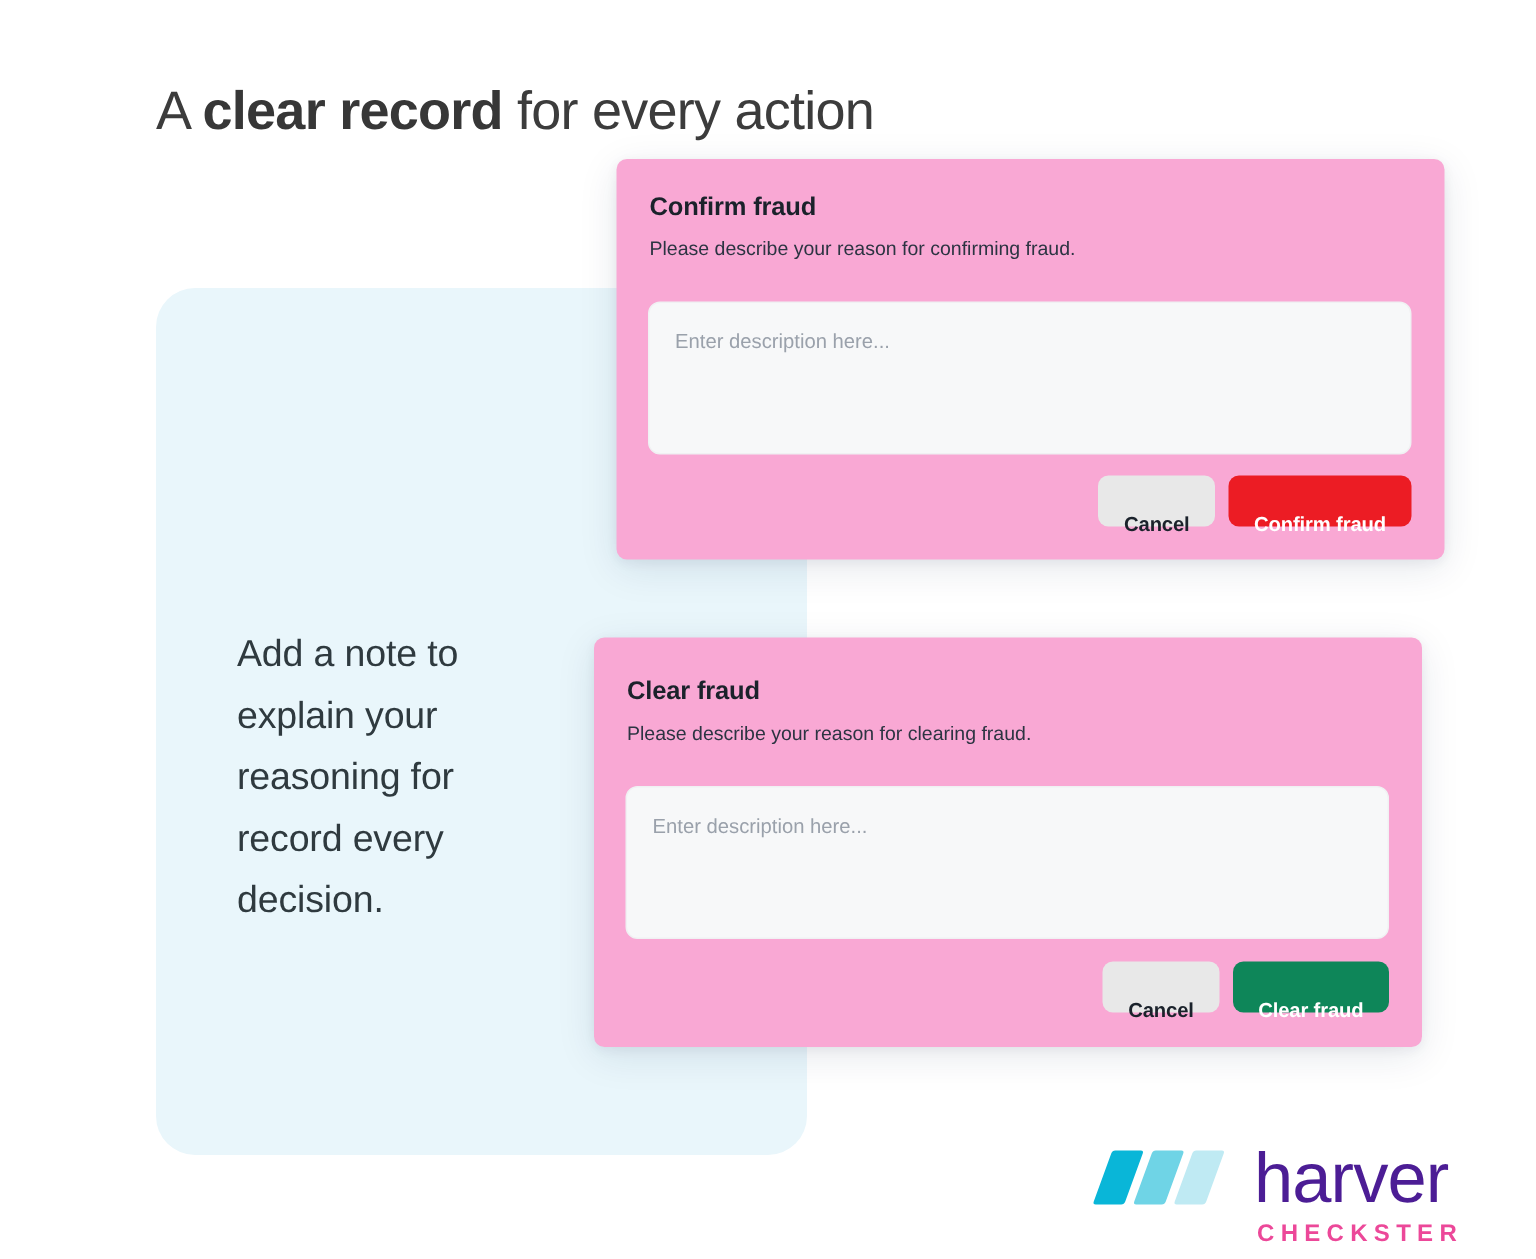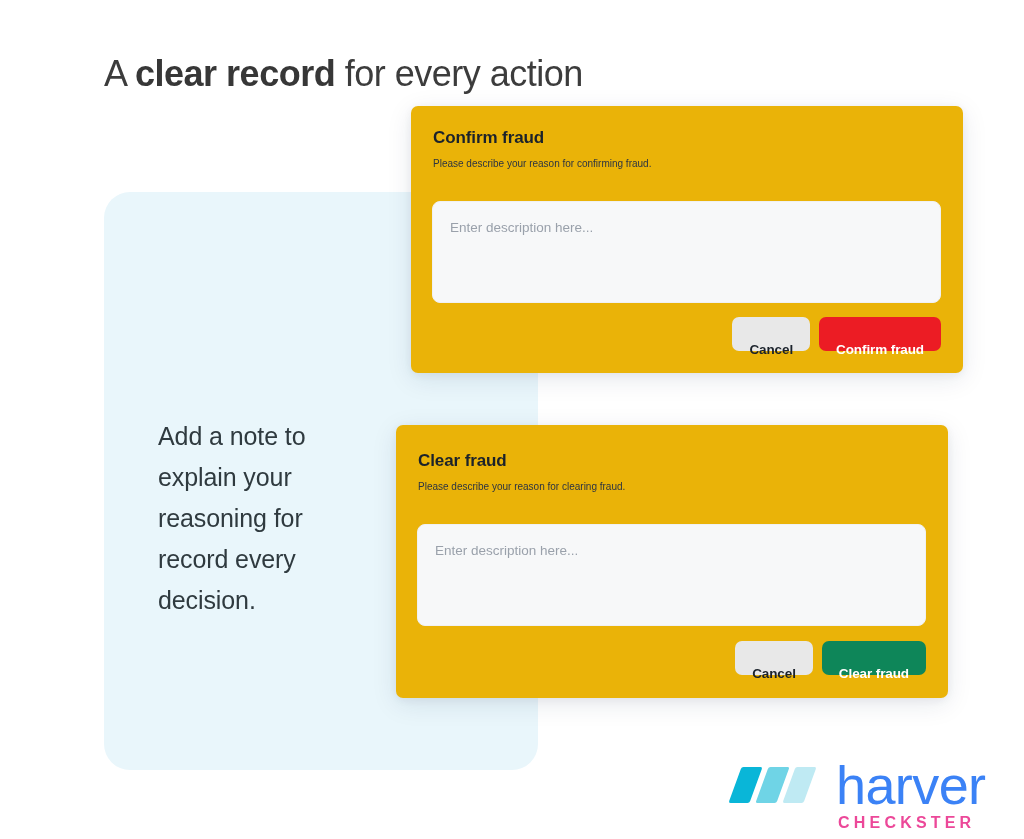--- a/index.html
+++ b/index.html
@@ -53,21 +53,21 @@
     font-size: 25px;
     line-height: 41px;
     color: #2f3a3f;
     font-weight: 400;
     letter-spacing: -0.1px;
   }
 
   
   .dialog {
     position: absolute;
-    background: #eab308;
+    background: #f9a8d4;
     border-radius: 7px;
     box-shadow: 0 6px 26px rgba(24, 39, 75, 0.10),
                 0 2px 8px rgba(24, 39, 75, 0.06);
   }
   .dialog-confirm {
     left: 411px;
     top: 106px;
     width: 552px;
     height: 267px;
   }
@@ -85,21 +85,21 @@
     font-weight: 700;
     color: #1b222b;
     letter-spacing: -0.1px;
   }
   .dialog-confirm .dialog-title { top: 22px; }
   .dialog-clear .dialog-title { top: 26px; }
 
   .dialog-subtitle {
     position: absolute;
     left: 22px;
-    font-size: 10px;
+    font-size: 13px;
     font-weight: 400;
     color: #2c3442;
     letter-spacing: 0px;
   }
   .dialog-confirm .dialog-subtitle { top: 52px; }
   .dialog-clear .dialog-subtitle { top: 56px; }
 
   .note-field {
     position: absolute;
     left: 21px;
@@ -182,24 +182,24 @@
     border-radius: 2px;
   }
   .slash-1 { left: 2px;  background: #09b6d8; }
   .slash-2 { left: 29px; background: #6fd4e6; }
   .slash-3 { left: 56px; background: #bfeaf3; }
 
   .logo-word {
     position: absolute;
     left: 103px;
     top: 0px;
-    font-size: 54px;
+    font-size: 47px;
     line-height: 46px;
     font-weight: 400;
-    color: #3b82f6;
+    color: #4c1d95;
     letter-spacing: -0.6px;
   }
   .logo-sub {
     position: absolute;
     left: 105px;
     top: 52px;
     font-size: 16px;
     font-weight: 700;
     color: #ec4899;
     letter-spacing: 4.2px;

